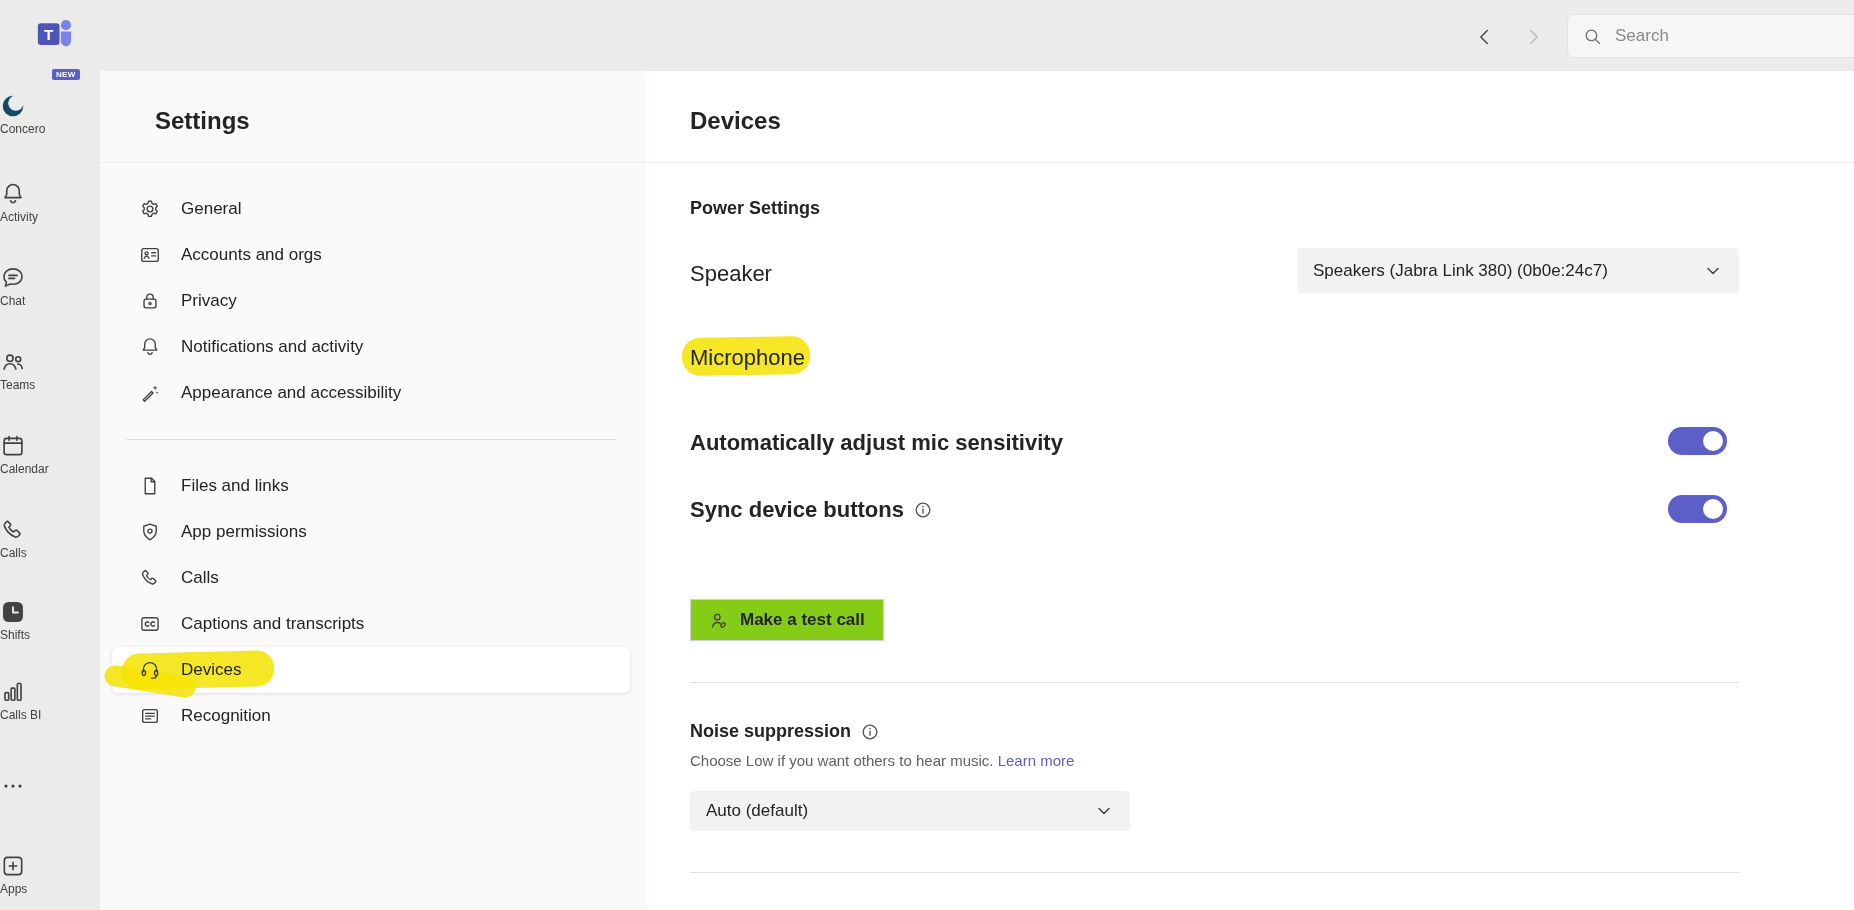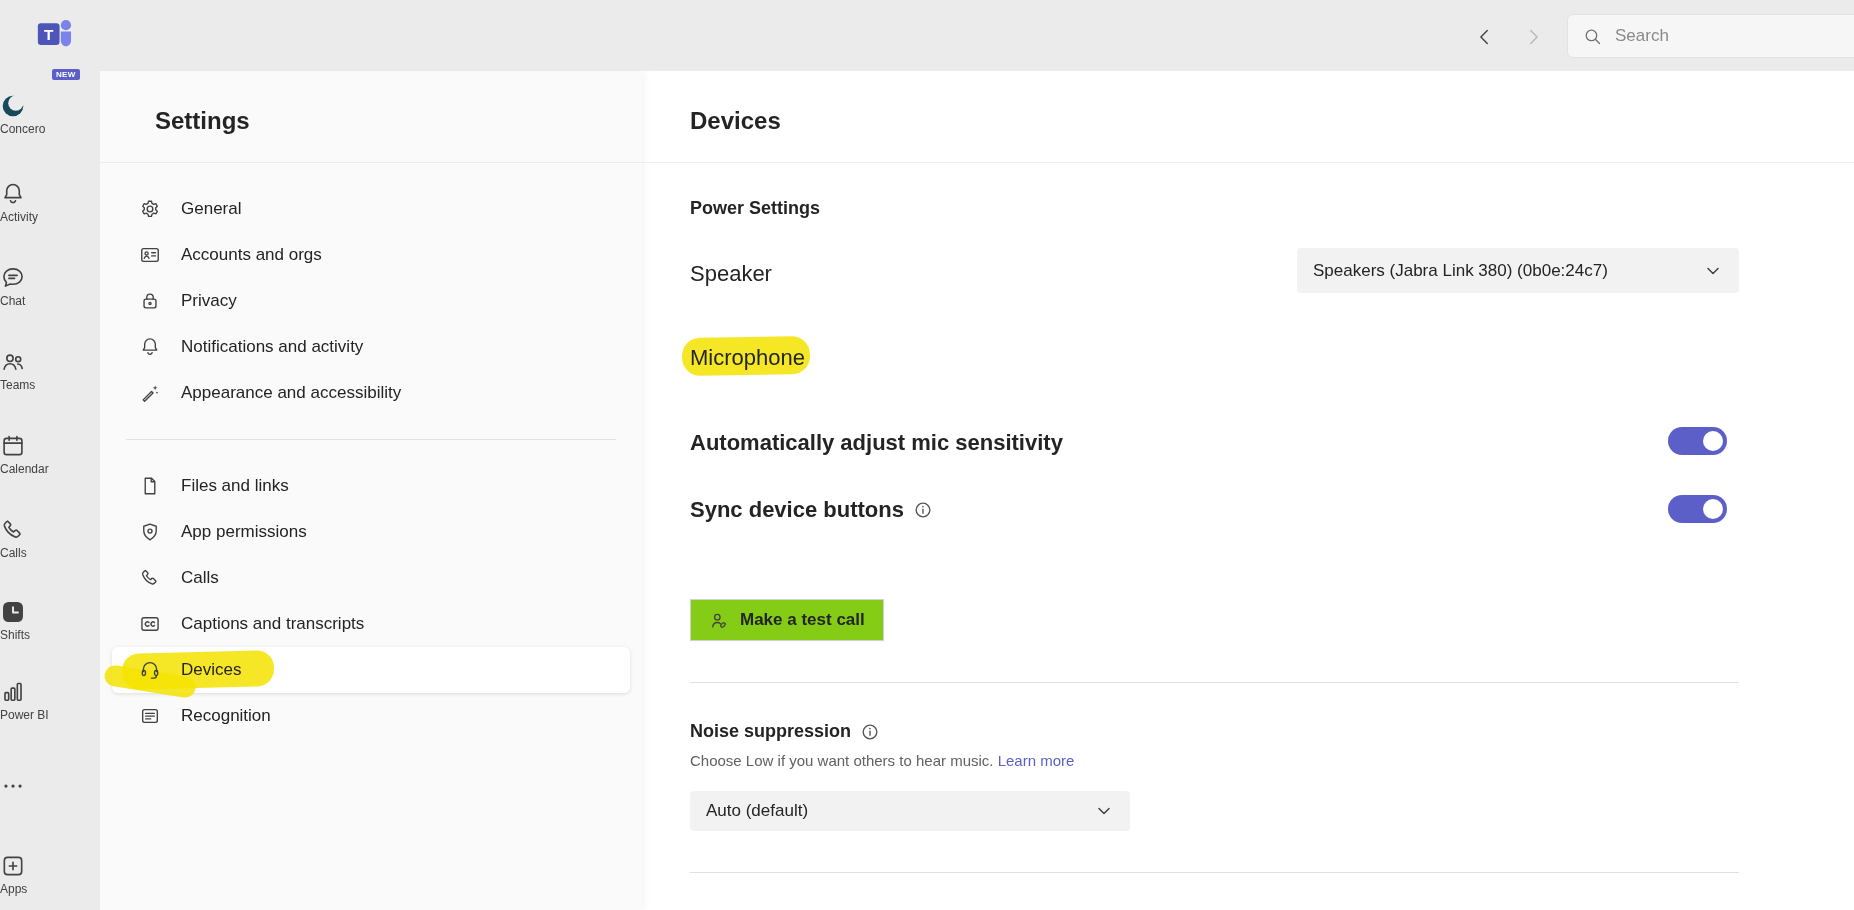--- a/index.html
+++ b/index.html
@@ -157,21 +157,21 @@
         <path d="M12 7.6v4.8h4.6" stroke="#ebebeb" stroke-width="1.8"></path>
       </svg>
     <span class="rail-label">Shifts</span>
   </div>
   <div class="rail-item" style="top:608px">
     <svg class="s" viewBox="0 0 24 24">
         <rect x="4.6" y="12.6" width="3.4" height="7" rx=".8"></rect>
         <rect x="10.3" y="8.4" width="3.4" height="11.2" rx=".8"></rect>
         <rect x="16" y="4.2" width="3.4" height="15.4" rx=".8"></rect>
       </svg>
-    <span class="rail-label">Power BI</span>
+    <span class="rail-label">Calls BI</span>
   </div>
   <div class="rail-item" style="top:702px">
     <svg viewBox="0 0 24 24">
         <circle cx="5.5" cy="12" r="1.5" fill="#424242"></circle>
         <circle cx="12" cy="12" r="1.5" fill="#424242"></circle>
         <circle cx="18.5" cy="12" r="1.5" fill="#424242"></circle>
       </svg>
   </div>
   <div class="rail-item" style="top:782px">
     <svg class="s" viewBox="0 0 24 24">

